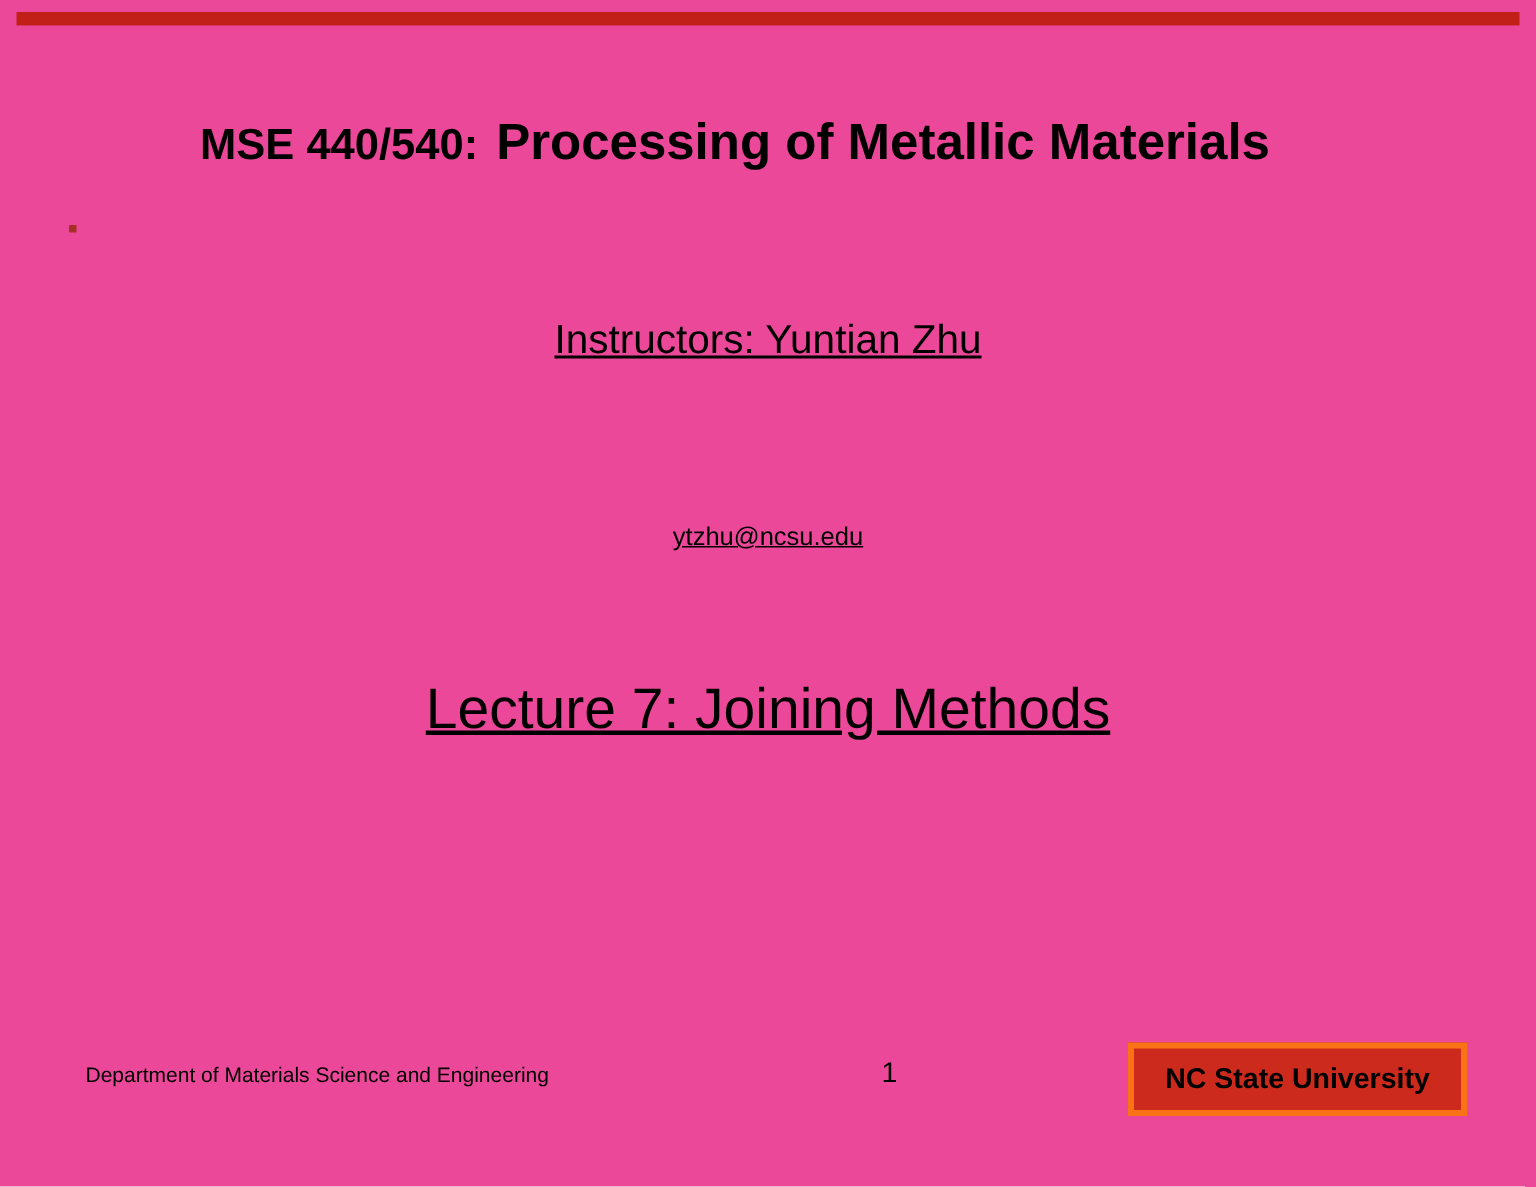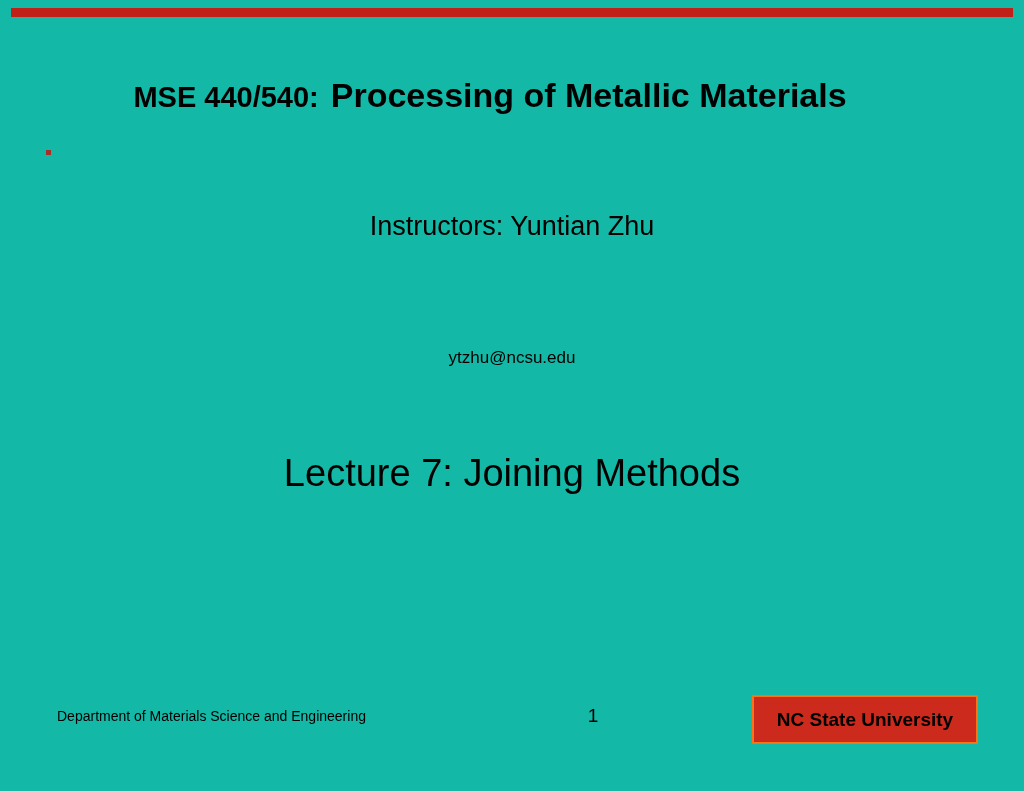--- a/index.html
+++ b/index.html
@@ -5,21 +5,21 @@
   html, body {
     margin: 0;
     padding: 0;
     background: #ffffff;
     font-family: "Liberation Sans", "DejaVu Sans", sans-serif;
   }
   .slide {
     position: relative;
     width: 1024px;
     height: 791px;
-    background: #14b8a6;
+    background: #ec4899;
     overflow: hidden;
   }
   
   .top-bar {
     position: absolute;
     left: 11px;
     right: 11px;
     top: 8px;
     height: 9px;
     background: #c02018;
@@ -51,20 +51,21 @@
   .course-name {
     font-size: 34px;
   }
   .center-line {
     position: absolute;
     left: 0;
     width: 100%;
     text-align: center;
     color: #000000;
     white-space: nowrap;
+    text-decoration: underline;
   }
   .instructors-line { top: 210px; font-size: 27px; line-height: 32px; }
   .office-line      { top: 254px; font-size: 23px; line-height: 28px; }
   .phone-line       { top: 291px; font-size: 23px; line-height: 28px; }
   .email-line       { top: 344px; font-size: 17px; line-height: 28px; }
   .lecture-title    { top: 447px; font-size: 38px; line-height: 52px; }
   .footer-dept {
     position: absolute;
     left: 57px;
     top: 702px;
@@ -84,21 +85,21 @@
     color: #000000;
   }
   .logo-box {
     position: absolute;
     left: 752px;
     top: 695px;
     width: 226px;
     height: 49px;
     box-sizing: border-box;
     background: #cc2a1c;
-    border: 2px solid #f97316;
+    border: 4px solid #f97316;
     display: flex;
     align-items: center;
     justify-content: center;
   }
   .logo-box span {
     color: #000000;
     font-weight: bold;
     font-size: 19px;
     white-space: nowrap;
   }

